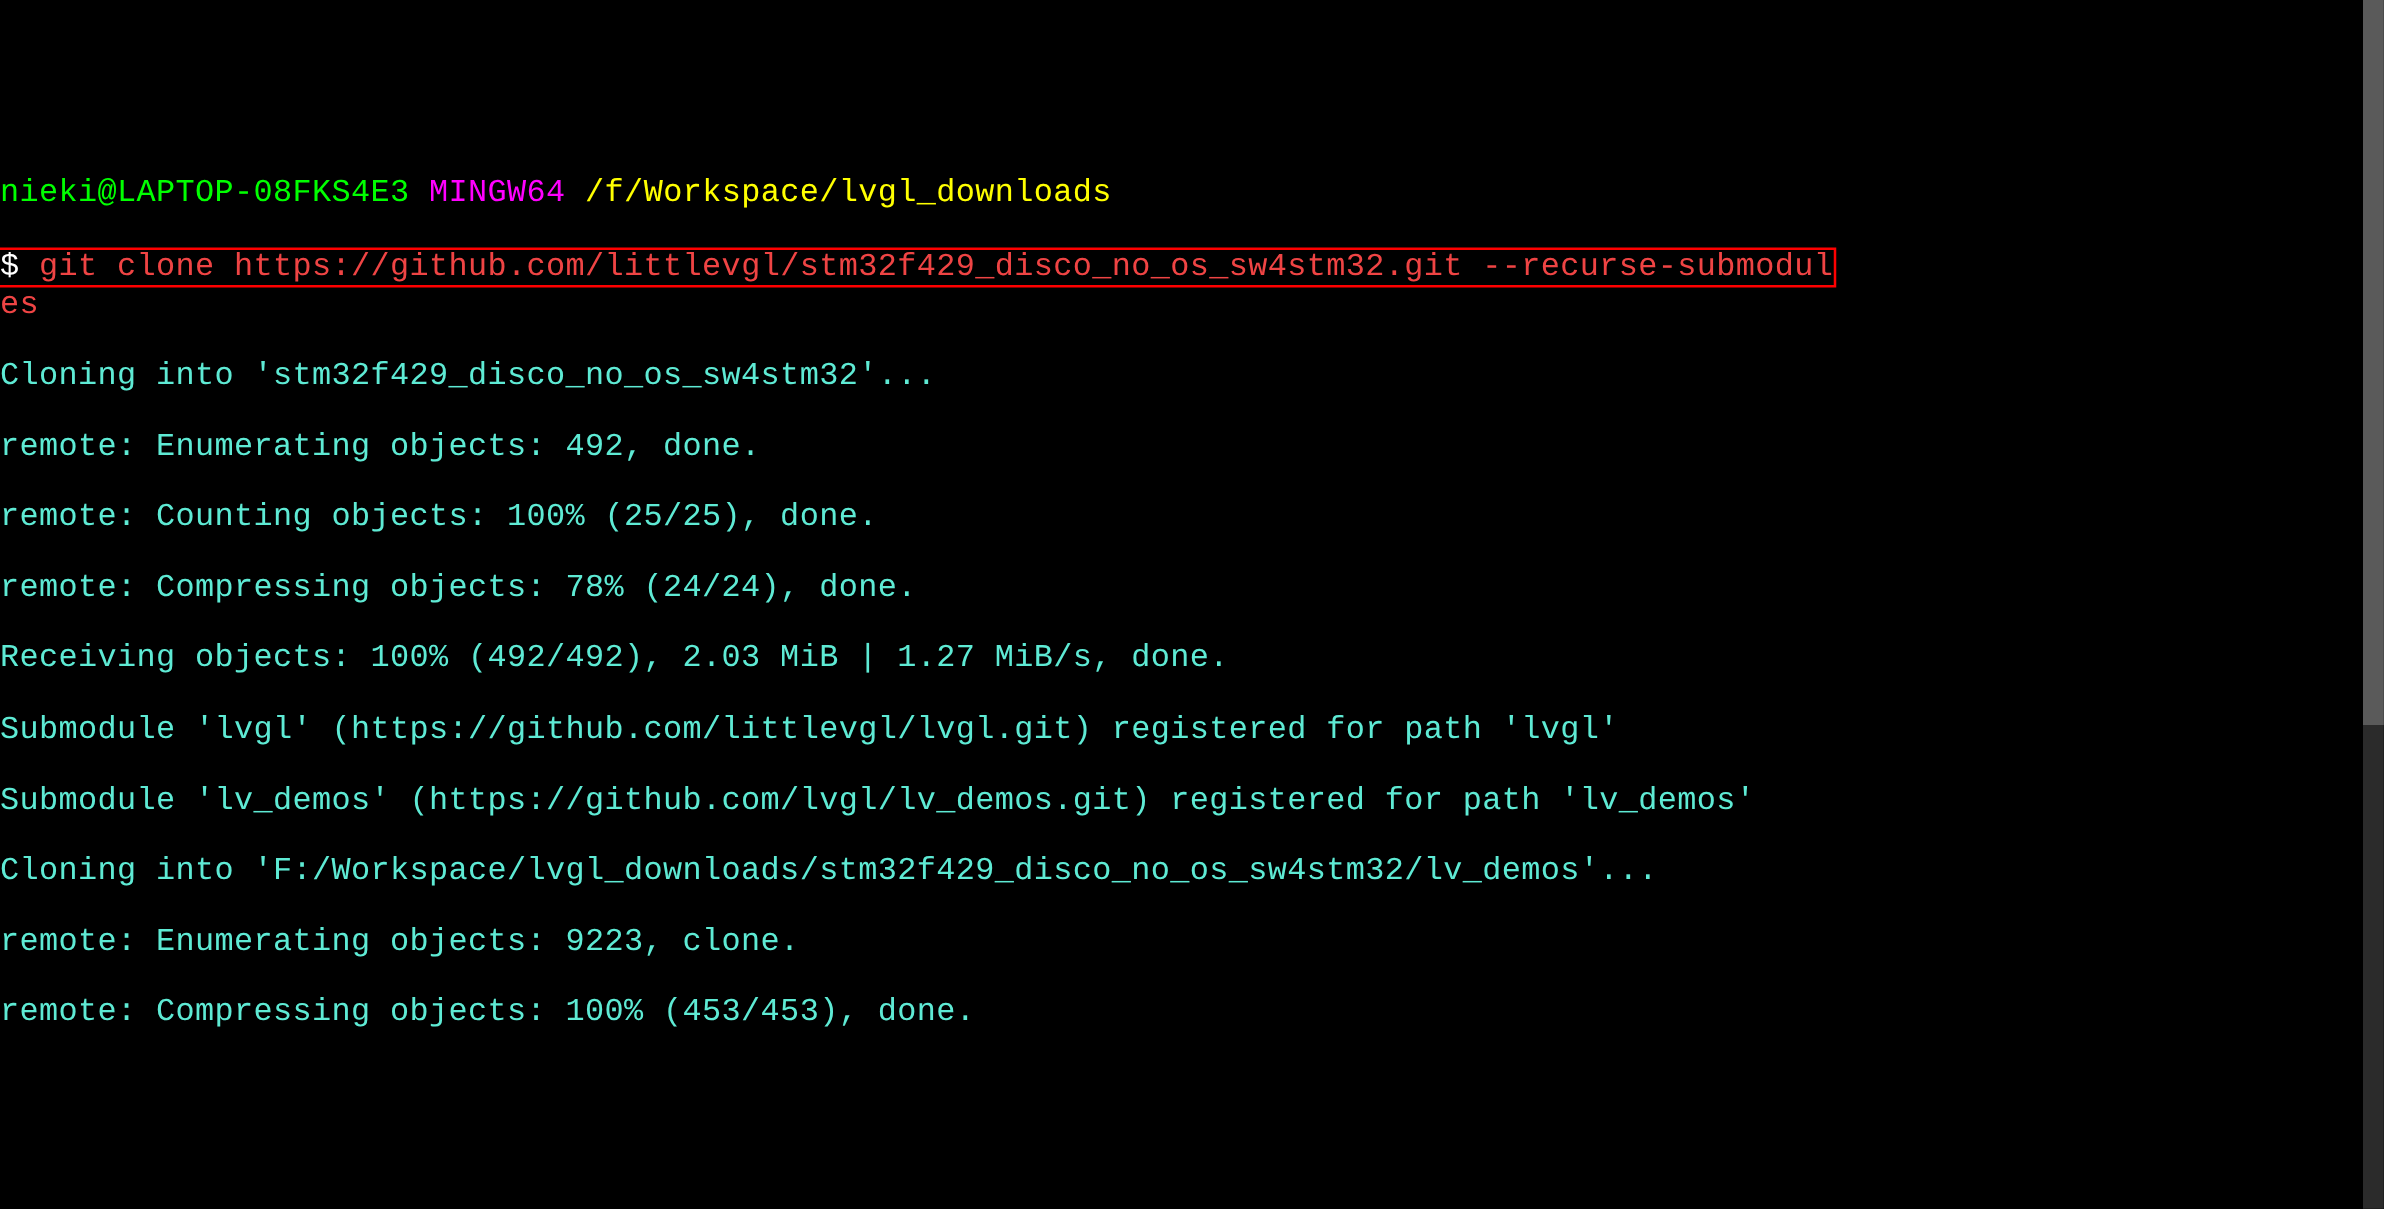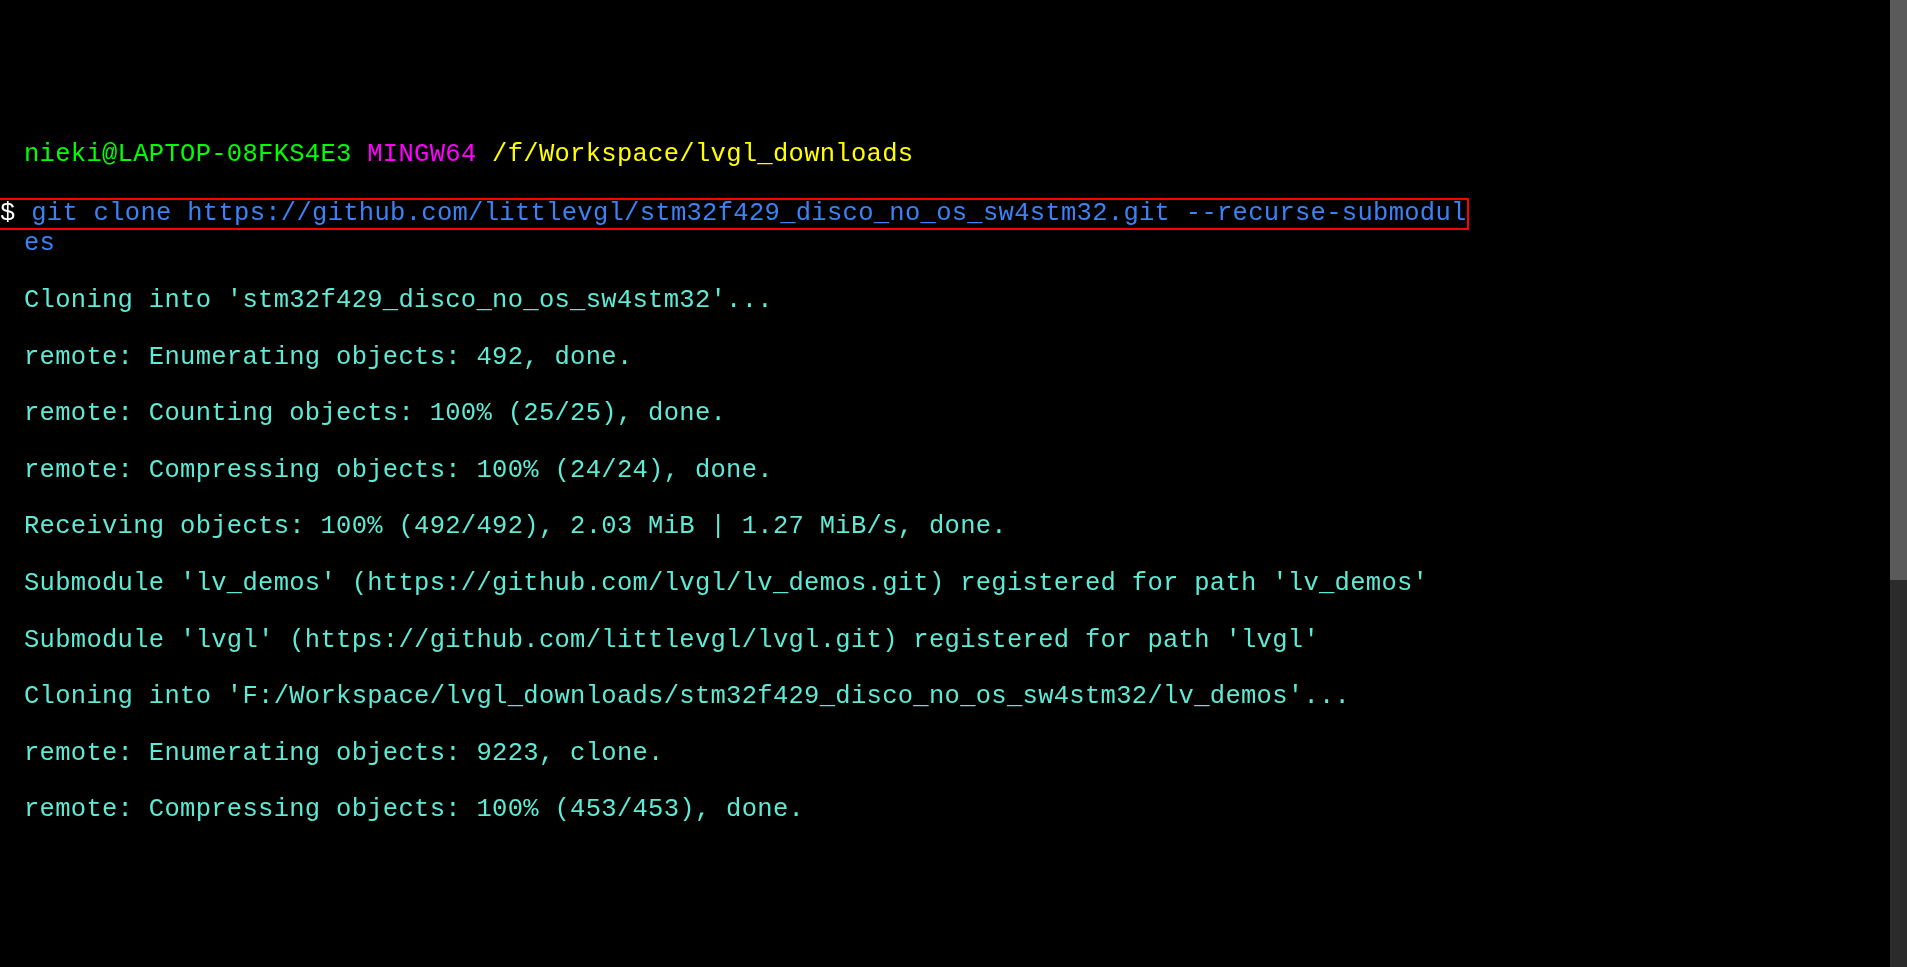--- a/index.html
+++ b/index.html
@@ -28,34 +28,33 @@
     .prompt-env {
       color: #ff00ff;
     }
     .prompt-path {
       color: #ffff00;
     }
     .prompt-symbol {
       color: #ffffff;
     }
     .command {
-      color: #3b82f6;
+      color: #ef4444;
     }
     .output {
       color: #5eead4;
     }
     .highlight-box {
       border: 2px solid #ff0000;
       display: inline-block;
       padding: 0;
       margin-left: -2px;
     }
     .line {
       display: block;
-      padding-left: 24px;
     }
     .scrollbar-track {
       position: fixed;
       right: 0;
       top: 0;
       width: 17px;
       height: 100%;
       background: #2b2b2b;
     }
     .scrollbar-thumb {
@@ -71,24 +70,24 @@
 
 
 
 <div class="terminal">
 <span class="line"><span class="prompt-user">nieki@LAPTOP-08FKS4E3</span> <span class="prompt-env">MINGW64</span> <span class="prompt-path">/f/Workspace/lvgl_downloads</span></span>
 <span class="highlight-box"><span class="prompt-symbol">$</span><span class="command"> git clone https://github.com/littlevgl/stm32f429_disco_no_os_sw4stm32.git --recurse-submodul</span></span>
 <span class="line command">es</span>
 <span class="line output">Cloning into 'stm32f429_disco_no_os_sw4stm32'...</span>
 <span class="line output">remote: Enumerating objects: 492, done.</span>
 <span class="line output">remote: Counting objects: 100% (25/25), done.</span>
-<span class="line output">remote: Compressing objects: 100% (24/24), done.</span>
+<span class="line output">remote: Compressing objects: 78% (24/24), done.</span>
 <span class="line output">Receiving objects: 100% (492/492), 2.03 MiB | 1.27 MiB/s, done.</span>
+<span class="line output">Submodule 'lvgl' (https://github.com/littlevgl/lvgl.git) registered for path 'lvgl'</span>
 <span class="line output">Submodule 'lv_demos' (https://github.com/lvgl/lv_demos.git) registered for path 'lv_demos'</span>
-<span class="line output">Submodule 'lvgl' (https://github.com/littlevgl/lvgl.git) registered for path 'lvgl'</span>
 <span class="line output">Cloning into 'F:/Workspace/lvgl_downloads/stm32f429_disco_no_os_sw4stm32/lv_demos'...</span>
 <span class="line output">remote: Enumerating objects: 9223, clone.</span>
 <span class="line output">remote: Compressing objects: 100% (453/453), done.</span>
 
 
 
 
 
 
 

